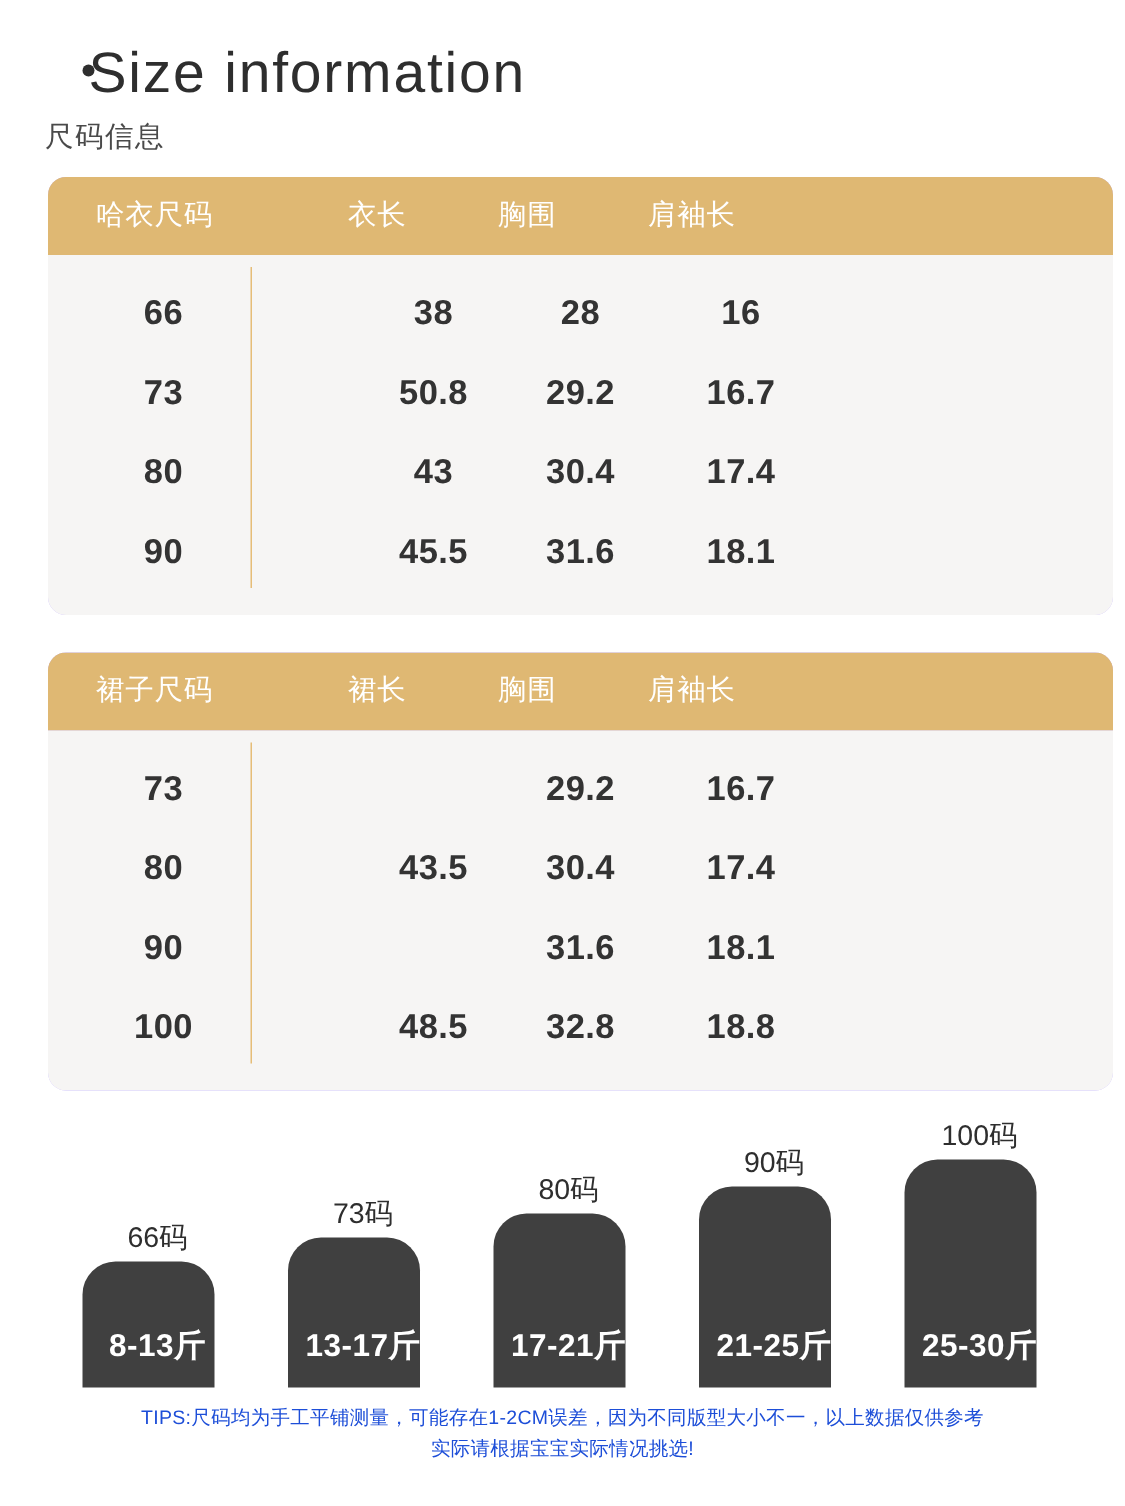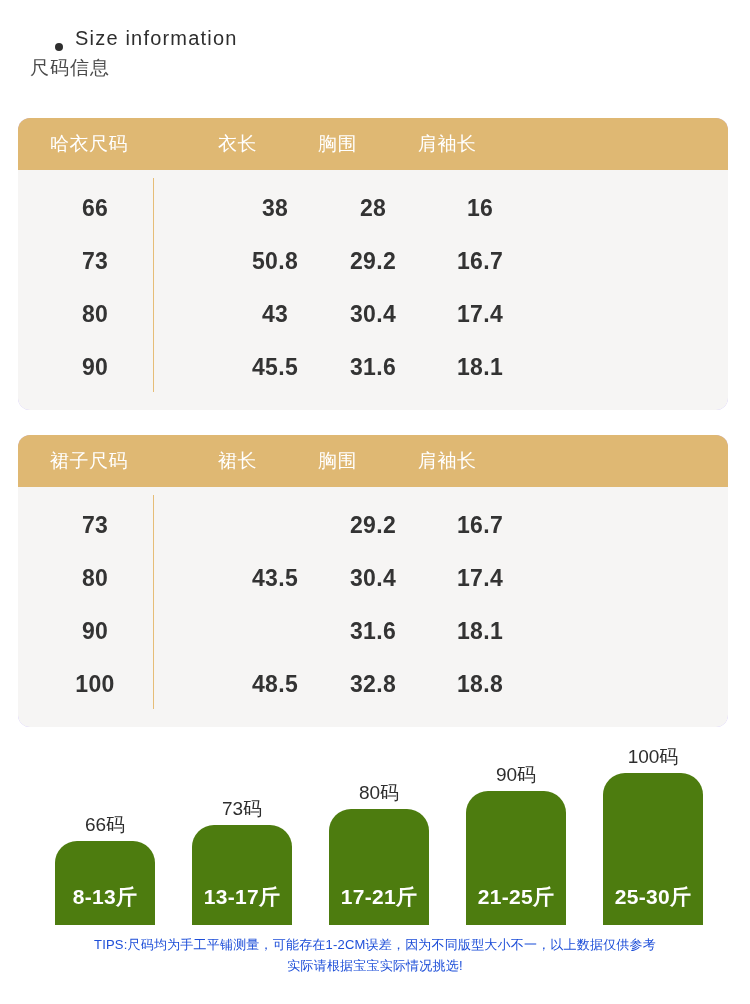--- a/index.html
+++ b/index.html
@@ -17,25 +17,25 @@
   }
 
   
   .title-block {
     position: absolute;
     left: 0;
     top: 26px;
     width: 750px;
   }
   .title-main {
-    font-size: 20px;
+    font-size: 38px;
     font-weight: 400;
     letter-spacing: 1.2px;
     color: #2e2e2e;
-    padding-left: 55px;
+    padding-left: 39px;
     line-height: 1.25;
     position: relative;
   }
   .title-bullet {
     position: absolute;
     left: 55px;
     top: 17px;
     width: 8px;
     height: 8px;
     border-radius: 50%;
@@ -49,21 +49,21 @@
     font-size: 19px;
     color: #4a4a4a;
     padding-left: 30px;
     margin-top: 4px;
     letter-spacing: 1px;
   }
 
   
   .size-table {
     position: absolute;
-    left: 18px;
+    left: 32px;
     width: 710px;
     border-radius: 12px;
     overflow: hidden;
     background: #c4b5fd;
   }
   #table-romper { top: 118px; height: 292px; }
   #table-dress  { top: 435px; height: 292px; }
 
   .table-head {
     height: 52px;
@@ -143,22 +143,22 @@
     bottom: 100%;
     left: 0;
     width: 100px;
     text-align: center;
     font-size: 19px;
     color: #2e2e2e;
     margin-bottom: 3px;
     white-space: nowrap;
   }
   .bar {
-    width: 100px;
-    background: #4d7c0f;
+    width: 88px;
+    background: #404040;
     border-radius: 22px 22px 0 0;
     position: relative;
   }
   .bar-value {
     position: absolute;
     left: 0;
     bottom: 14px;
     width: 100px;
     text-align: center;
     font-size: 21px;

